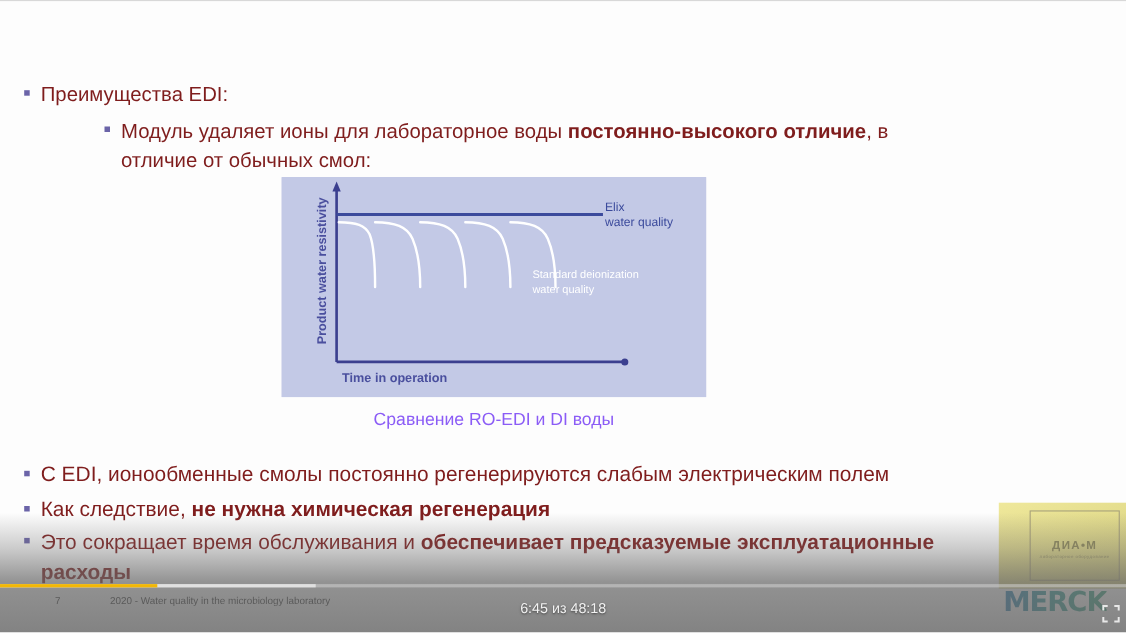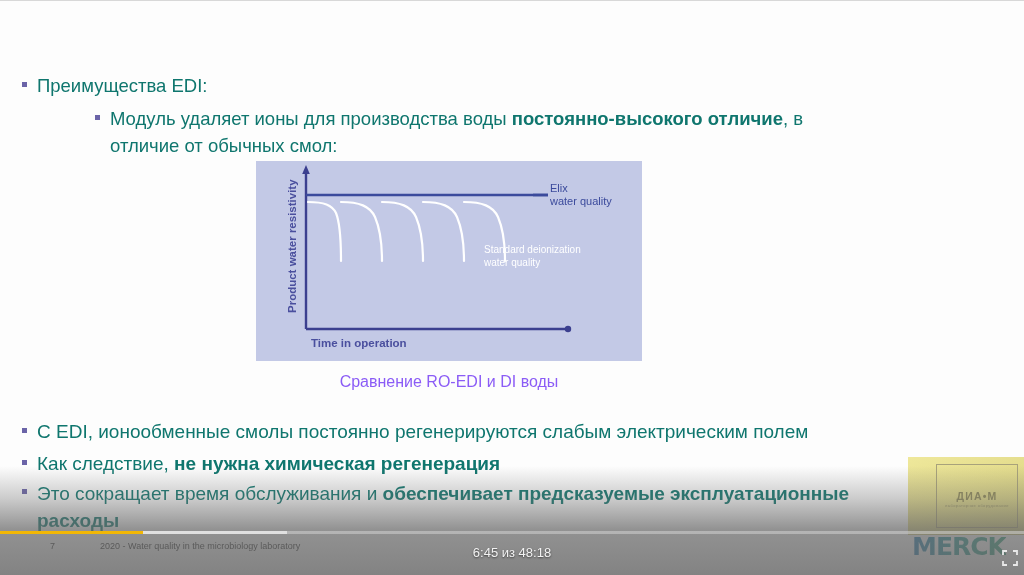--- a/index.html
+++ b/index.html
@@ -54,21 +54,21 @@
   .bullet .sq {
     flex: 0 0 auto;
     width: 5px; height: 5px;
     background: #6b64a8;
     margin-top: 9px;
     margin-right: 10px;
   }
   .bullet .txt {
     font-size: 18px;
     line-height: 25px;
-    color: #0f766e;
+    color: #7f1d1d;
   }
   .b1 { left: 22px; top: 72px; }
   .b1 .txt { font-size: 18.5px; }
 
   .b2 { left: 95px; top: 104px; width: 760px; }
   .b2 .sq { width: 5px; height: 5px; background: #6b64a8; margin-top: 10px; }
   .b2 .txt { font-size: 18.5px; line-height: 27px; }
 
   .b3 { left: 22px; top: 418px; width: 960px; }
   .b3 .txt { font-size: 19px; }
@@ -214,21 +214,21 @@
 
 
     <div class="bullet b1">
       <span class="sq"></span>
       <span class="txt">Преимущества EDI:</span>
     </div>
 
     <div class="bullet b2">
       <span class="sq"></span>
       <span class="txt">
-        <span>Модуль удаляет ионы для производства воды </span><b>постоянно-высокого отличие</b><span>, в отличие от обычных смол:</span>
+        <span>Модуль удаляет ионы для лабораторное воды </span><b>постоянно-высокого отличие</b><span>, в отличие от обычных смол:</span>
       </span>
     </div>
 
     <div id="figure">
       <svg width="386" height="200" viewBox="0 0 386 200">
         <rect x="0" y="0" width="386" height="200" fill="#c3c9e6"></rect>
 
         <line x1="50" y1="10" x2="50" y2="168" stroke="#3b3f8f" stroke-width="2.4"></line>
         <polygon points="50,4 46.2,13 53.8,13" fill="#3b3f8f"></polygon>
 

